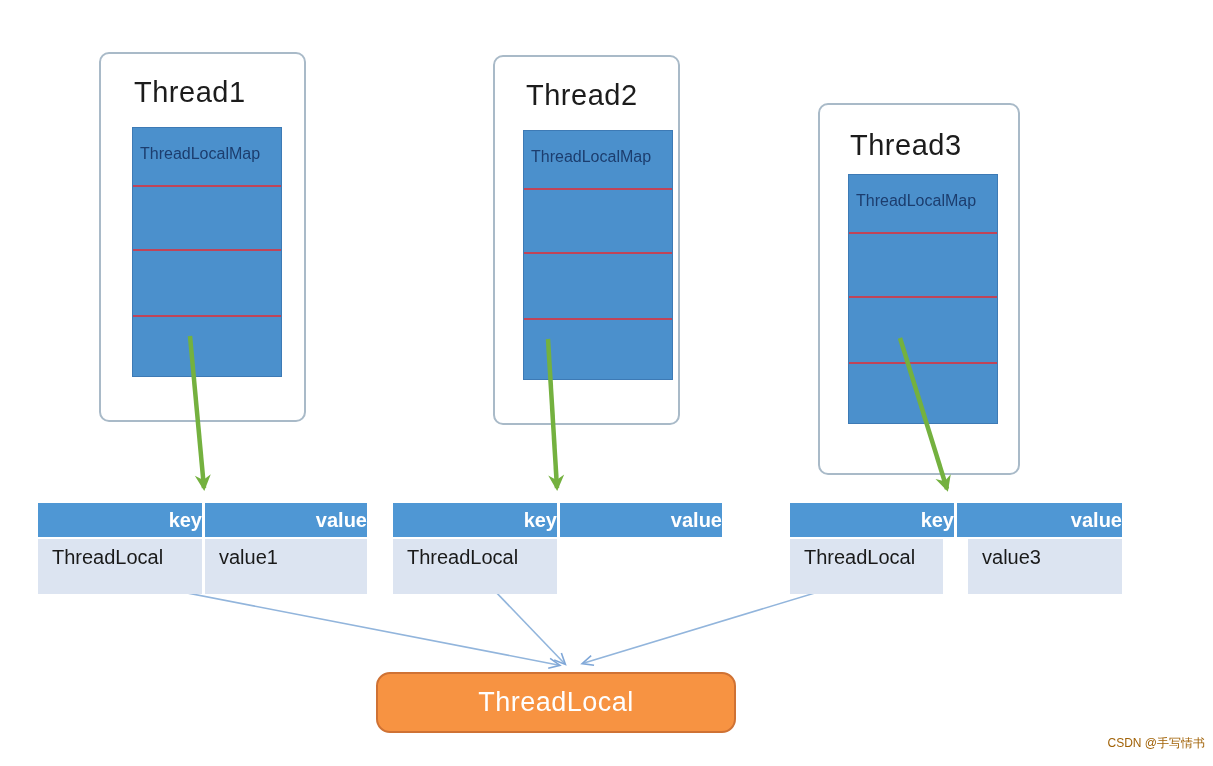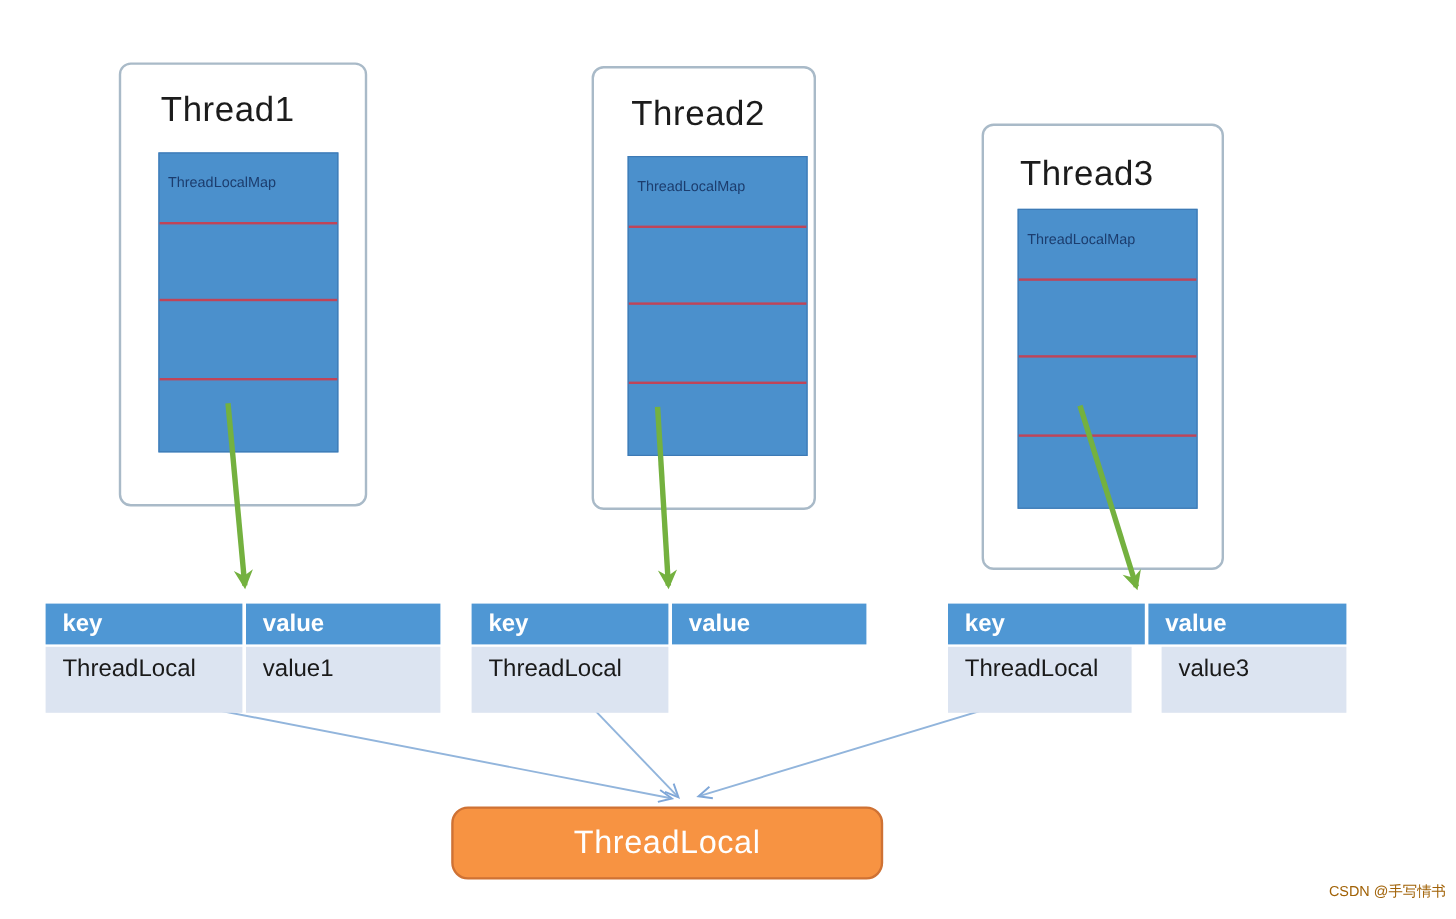--- a/index.html
+++ b/index.html
@@ -13,29 +13,29 @@
     box-sizing:border-box;
   }
   .thread-title{
     position:absolute;font-size:29px;color:#1c1c1c;letter-spacing:.5px;white-space:nowrap;
   }
   .map-box{
     position:absolute;width:150px;height:250px;background:#4b90cc;
     border:1px solid #3d7ab5;box-sizing:border-box;
   }
   .map-label{
-    display:block;padding:17px 11px 0 7px;font-size:12px;color:#1c3d6e;white-space:nowrap;
+    display:block;padding:17px 11px 0 7px;font-size:16px;color:#1c3d6e;white-space:nowrap;
   }
   .map-divider{position:absolute;left:0;width:100%;height:2px;background:#c04458;}
   .d1{top:57px}.d2{top:121px}.d3{top:187px}
 
   
   .kv-table{position:absolute;width:329px;}
   .kv-row{display:flex;}
-  .kv-head{margin-bottom:2px;}
+  .kv-head{margin-bottom:2px;text-align:right;}
   .cell{box-sizing:border-box;padding-left:14px;}
   .cell.key{width:164px;margin-right:3px;}
   .cell.val{width:162px;}
   .head-cell{background:#4f97d4;color:#ffffff;font-weight:bold;font-size:20px;
     height:34px;line-height:34px;}
   .body-cell{background:#dce4f1;color:#1a1a1a;font-size:20px;height:55px;padding-top:7px;}
 
   
   .tl-box{
     position:absolute;left:376px;top:672px;width:360px;height:61px;

